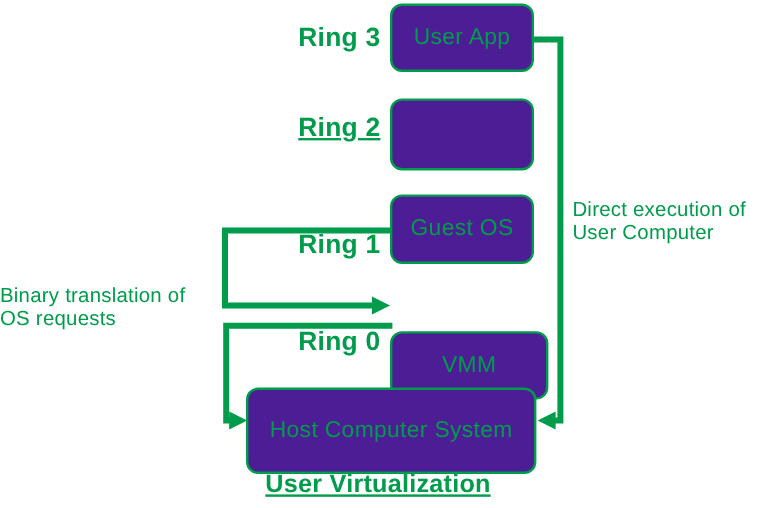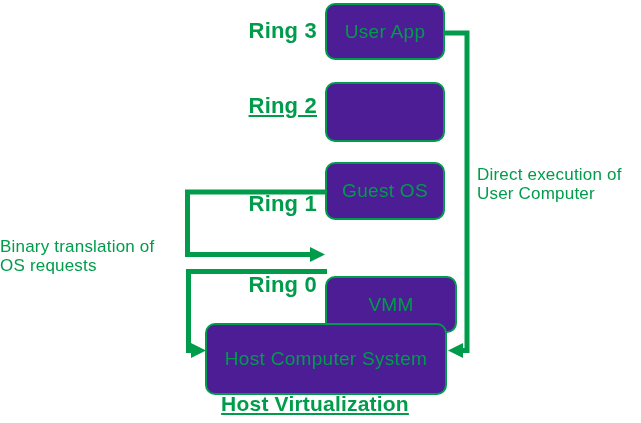--- a/index.html
+++ b/index.html
@@ -76,15 +76,15 @@
 
   <div class="annotation annotation-left">
     <div>Binary translation of</div>
     <div>OS requests</div>
   </div>
   <div class="annotation annotation-right">
     <div>Direct execution of</div>
     <div>User Computer</div>
   </div>
 
-  <div class="title">Host Virtualization</div>
+  <div class="title">User Virtualization</div>
 
 </div>
 
 </body></html>

